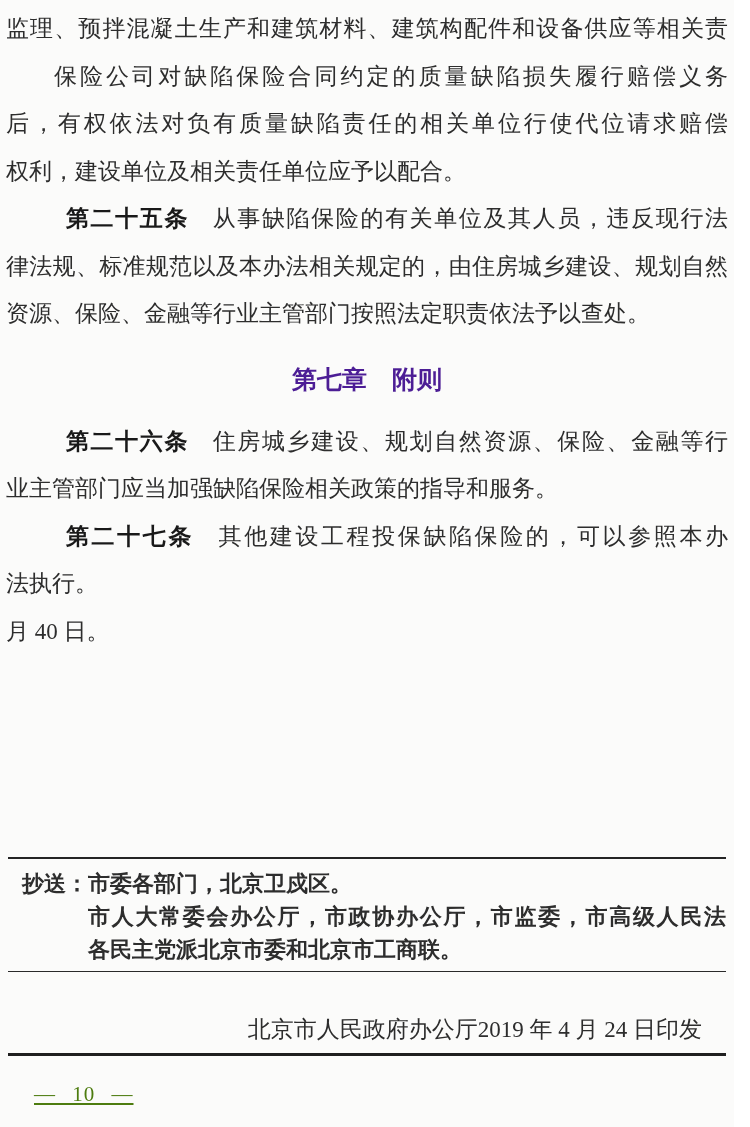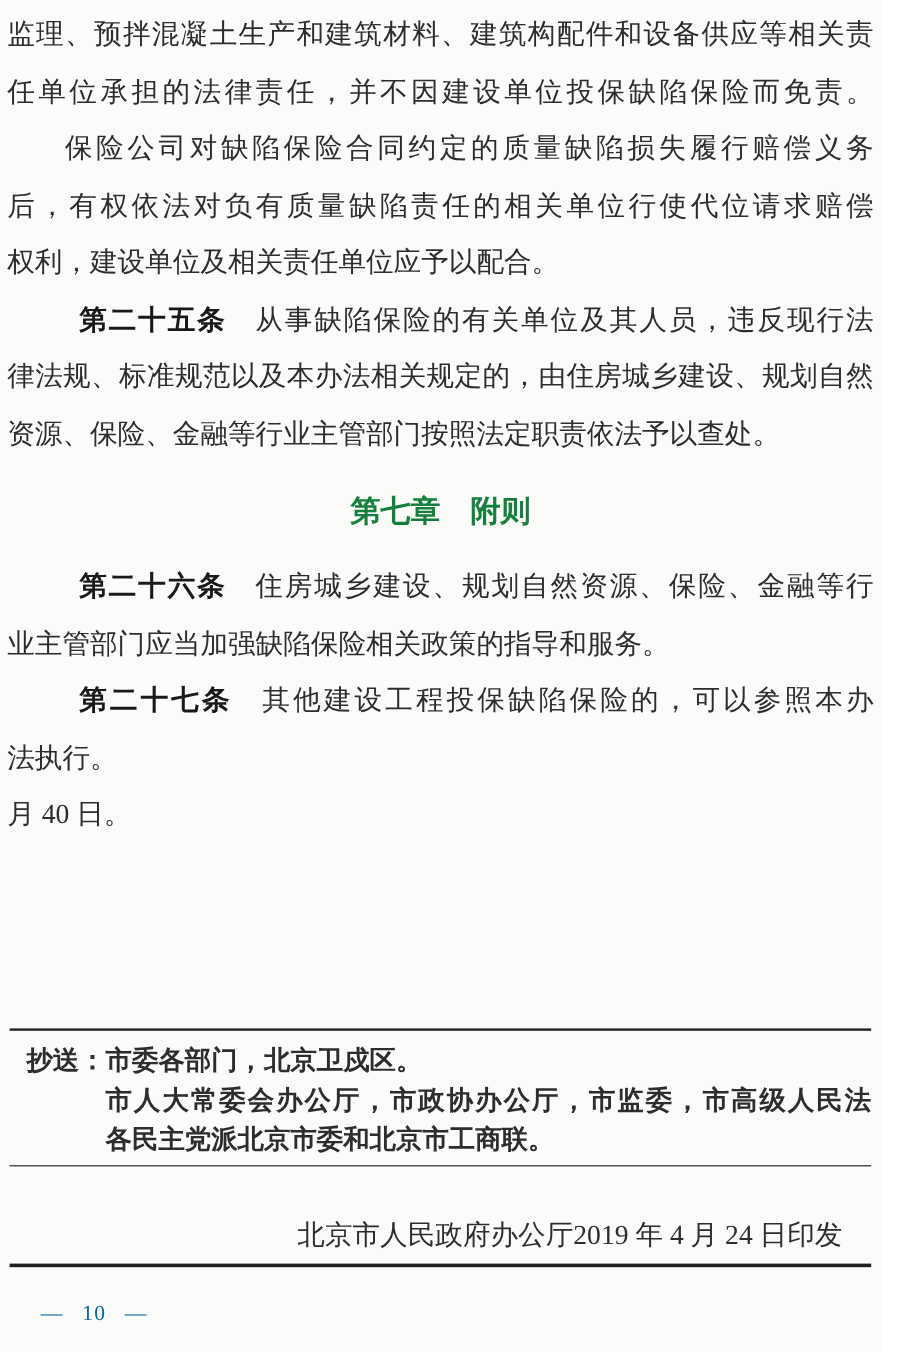--- a/index.html
+++ b/index.html
@@ -40,21 +40,21 @@
   }
   .gap { display: inline-block; width: 22px; }
   .chapter {
     margin: 0;
     padding: 17px 0 15px 0;
     text-align: center;
     font-size: 25px;
     line-height: 48px;
     font-family: "Liberation Sans", sans-serif;
     font-weight: 700;
-    color: #15803d;
+    color: #4c1d95;
   }
   .cc-box {
     position: absolute;
     left: 8px;
     right: 8px;
     top: 857px;
     border-top: 2.5px solid #242424;
     border-bottom: 1.5px solid #2a2a2a;
     padding: 8px 0 5px 0;
     font-weight: bold;
@@ -91,35 +91,35 @@
     justify-content: flex-end;
     align-items: center;
     padding: 0 24px 0 16px;
     font-size: 23px;
     color: #2d2d2d;
   }
   .page-number {
     position: absolute;
     left: 34px;
     top: 1077px;
-    font-size: 18px;
+    font-size: 21px;
     line-height: 34px;
     word-spacing: 10px;
     letter-spacing: 1px;
-    color: #0369a1;
+    color: #4d7c0f;
+    text-decoration: underline;
   }
 </style>
 </head>
 <body>
 
 <div class="page">
 
   <main class="body-text">
     <p class="ln just">监理、预拌混凝土生产和建筑材料、建筑构配件和设备供应等相关责</p>
-    <p class="ln just">任单位承担的法律责任，并不因建设单位投保缺陷保险而免责。</p>
     <p class="ln just ind">保险公司对缺陷保险合同约定的质量缺陷损失履行赔偿义务</p>
     <p class="ln just">后，有权依法对负有质量缺陷责任的相关单位行使代位请求赔偿</p>
     <p class="ln">权利，建设单位及相关责任单位应予以配合。</p>
 
     <p class="ln just ind"><b class="art">第二十五条</b><span class="gap"></span><span>从事缺陷保险的有关单位及其人员，违反现行法</span></p>
     <p class="ln just">律法规、标准规范以及本办法相关规定的，由住房城乡建设、规划自然</p>
     <p class="ln">资源、保险、金融等行业主管部门按照法定职责依法予以查处。</p>
 
     <h2 class="chapter">第七章　附则</h2>
 

